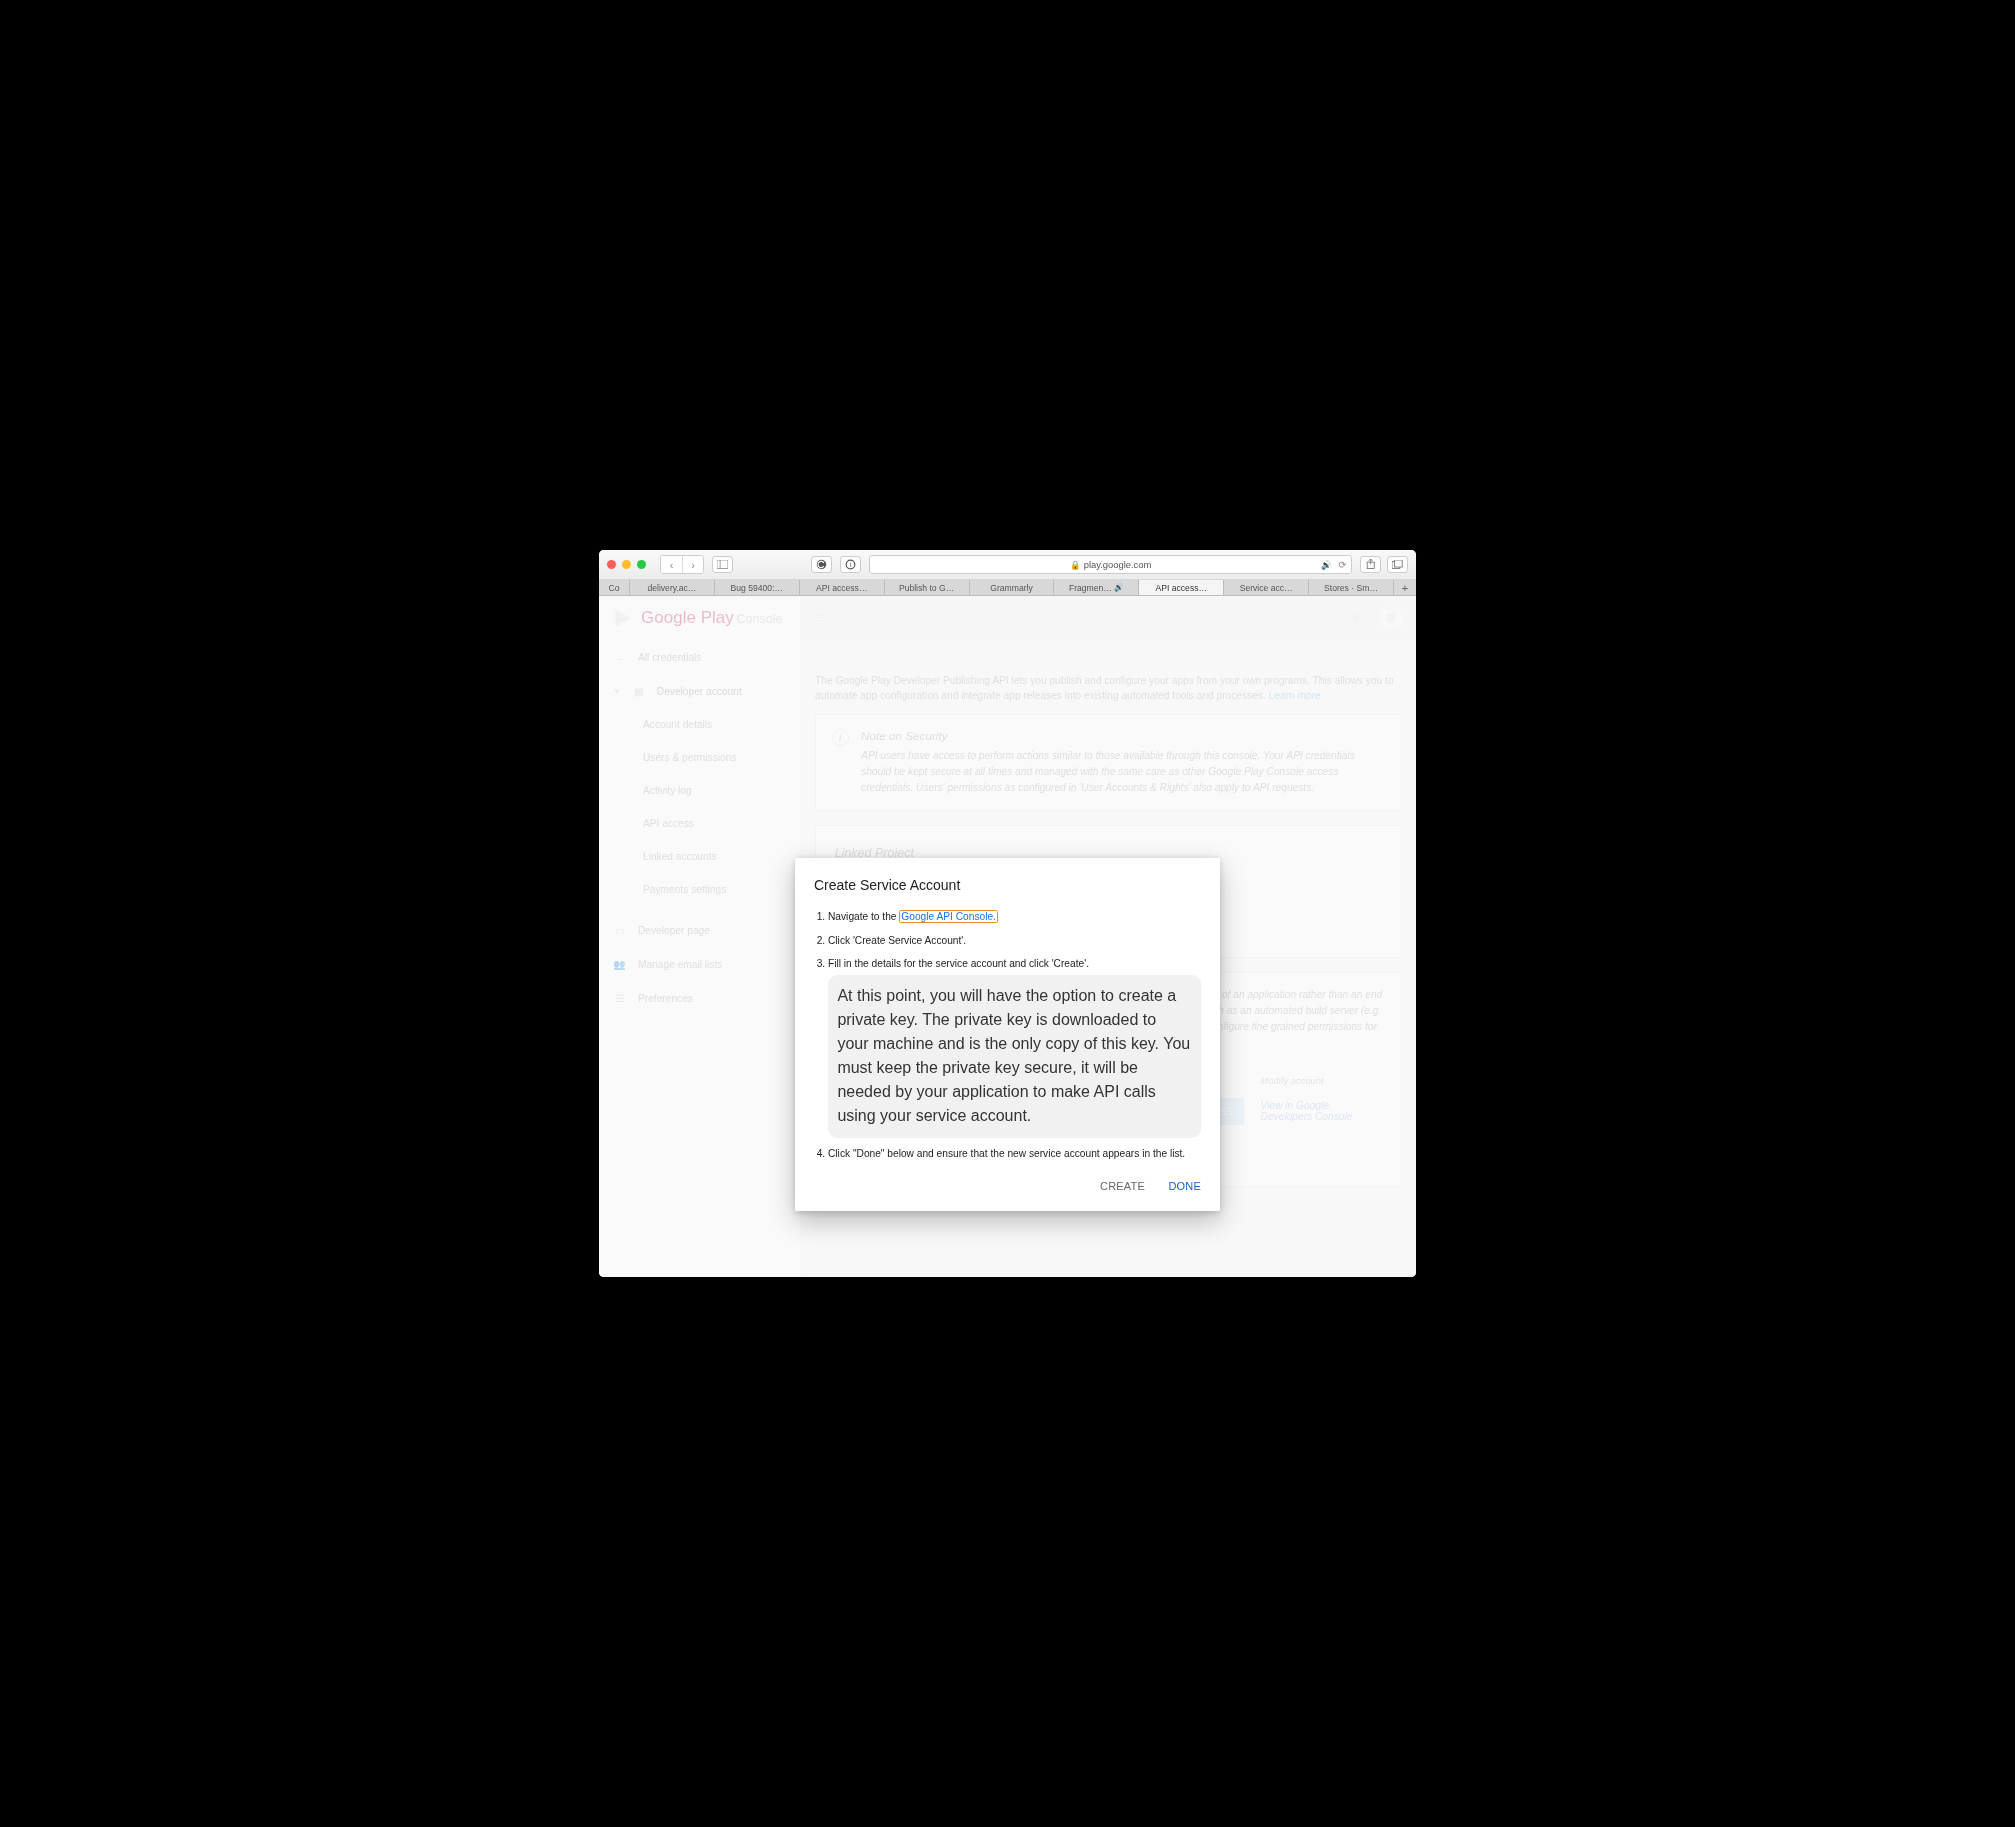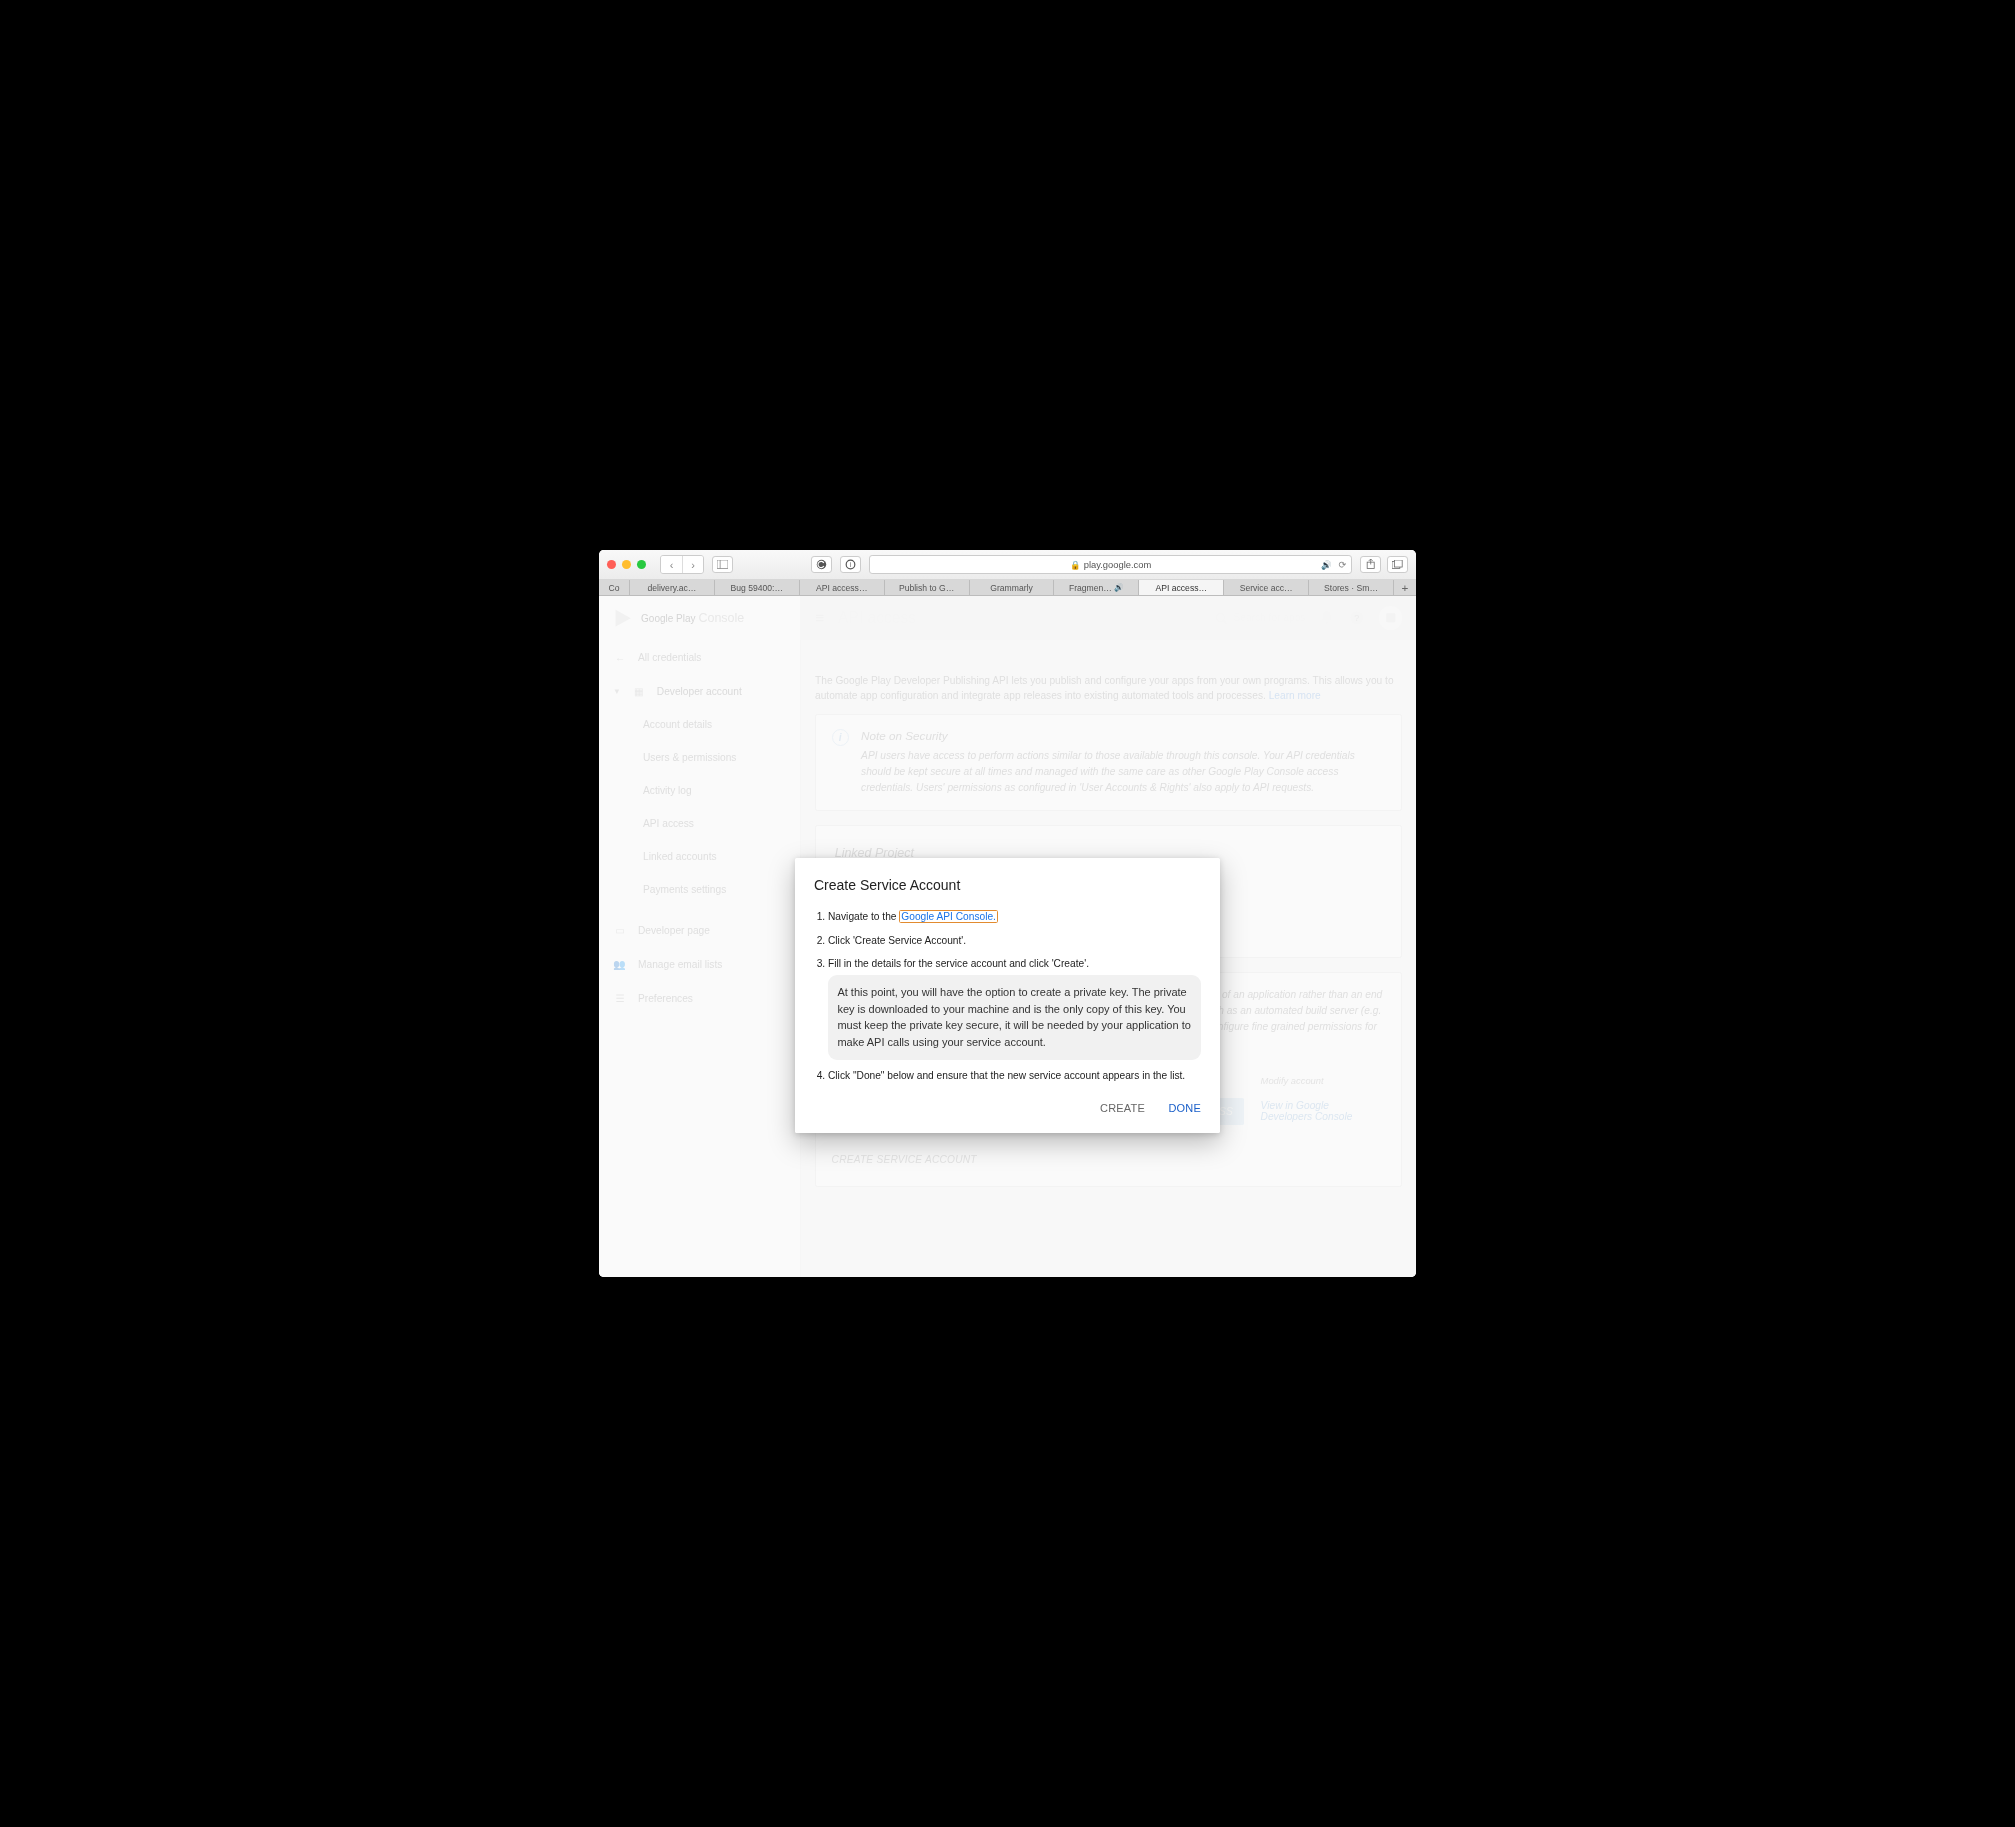--- a/index.html
+++ b/index.html
@@ -23,21 +23,21 @@
 .tabbar{height:16px;background:#d8d8d8;display:flex;border-bottom:0.8px solid #bcbcbc;align-items:stretch;}
 .tab{flex:1;display:flex;align-items:center;justify-content:center;font-size:8.6px;color:#555;border-right:0.8px solid #bcbcbc;position:relative;background:#d8d8d8;min-width:0;padding:0 3.1px;}
 .tab.narrow{flex:0 0 31px;}
 .tab.active{background:#f5f5f5;color:#333;}
 .tab .snd{color:#7b4dbd;margin-left:2.3px;font-size:7.8px;}
 .newtab{flex:0 0 22px;display:flex;align-items:center;justify-content:center;color:#666;font-size:11.7px;}
 .app{flex:1;display:flex;position:relative;overflow:hidden;}
 .sidebar{width:202px;background:#fafafa;border-right:0.8px solid #eee;padding-top:0;}
 .logo{height:44px;display:flex;align-items:center;padding:0 14px;gap:7.8px;color:#bcbcbc;}
 .logo svg{width:20.3px;height:20.3px;}
-.logo .t1{font-size:10px;color:#737373;} .logo .t2{font-size:12.5px;color:#bbb;font-weight:300;}
+.logo .t1{font-size:17px;color:#be185d;} .logo .t2{font-size:12.5px;color:#bbb;font-weight:300;}
 .navitem{display:flex;align-items:center;padding:0 14px;height:34px;color:#999;font-size:10.2px;gap:11px;}
 .navitem .chev{width:7.8px;color:#bbb;font-size:7.8px;}
 .navitem .ico{width:14px;text-align:center;color:#bbb;}
 .navitem.sel{color:#888;}
 .subitem{padding-left:44px;height:33px;display:flex;align-items:center;color:#999;font-size:10.2px;}
 .main{flex:1;background:#f5f5f5;display:flex;flex-direction:column;overflow:hidden;}
 .appbar{height:44px;background:#eee;display:flex;align-items:center;padding:0 14px;gap:14px;color:#fff;}
 .hamb{color:#ddd;font-size:15.6px;}
 .apptitle{font-size:15.6px;color:#e8e8e8;font-weight:400;}
 .appbar .right{margin-left:auto;display:flex;align-items:center;gap:14px;color:#e8e8e8;}
@@ -58,21 +58,21 @@
 .grant{background:#cfe3ef;color:#fff;padding:7.8px 11px;font-size:10.2px;font-weight:500;border-radius:1.6px;letter-spacing:0.2px;}
 .viewlink{color:#8fb5da;font-size:10.2px;}
 .csa{color:#aaa;font-size:10.2px;font-weight:500;padding:7.8px 0;letter-spacing:0.2px;}
 .scrim{position:absolute;inset:0;background:rgba(250,250,250,.72);display:flex;align-items:flex-start;justify-content:center;padding-top:262px;}
 .dialog{width:425px;background:#fff;border-radius:1.6px;box-shadow:0 9.4px 27px rgba(0,0,0,.25),0 1.6px 6.3px rgba(0,0,0,.15);padding:19px;}
 .dialog h2{font-size:14px;color:#222;font-weight:400;margin-bottom:17px;}
 .dialog ol{list-style:decimal;padding-left:14px;color:#222;font-size:10.2px;}
 .dialog ol li{margin-bottom:9.4px;line-height:1.4;}
 .dialog a{color:#1a73e8;text-decoration:none;}
 .hl{border:1.2px solid #e28b2f;padding:0 1px;border-radius:1.6px;}
-.note{background:#f1f1f1;padding:9.4px;font-size:11px;line-height:1.5;color:#333;margin:3.1px 0 7.8px;border-radius:9px;}
+.note{background:#f1f1f1;padding:9.4px;font-size:16px;line-height:1.5;color:#333;margin:3.1px 0 7.8px;border-radius:9px;}
 .dactions{display:flex;justify-content:flex-end;gap:23.4px;margin-top:19px;}
 .dbtn{font-size:11px;font-weight:500;letter-spacing:0.2px;cursor:pointer;}
 .dbtn.cancel{color:#666;}
 .dbtn.done{color:#1a5fc9;}
 .bellsvg,.helpsvg,.avsvg{width:15.6px;height:15.6px;}
 .avatar{width:23.4px;height:23.4px;border-radius:50%;background:#f3f3f3;display:flex;align-items:center;justify-content:center;}
 .txt-ellipsis{white-space:nowrap;overflow:hidden;text-overflow:ellipsis;max-width:100%;}
 </style>
 </head>
 <body>

